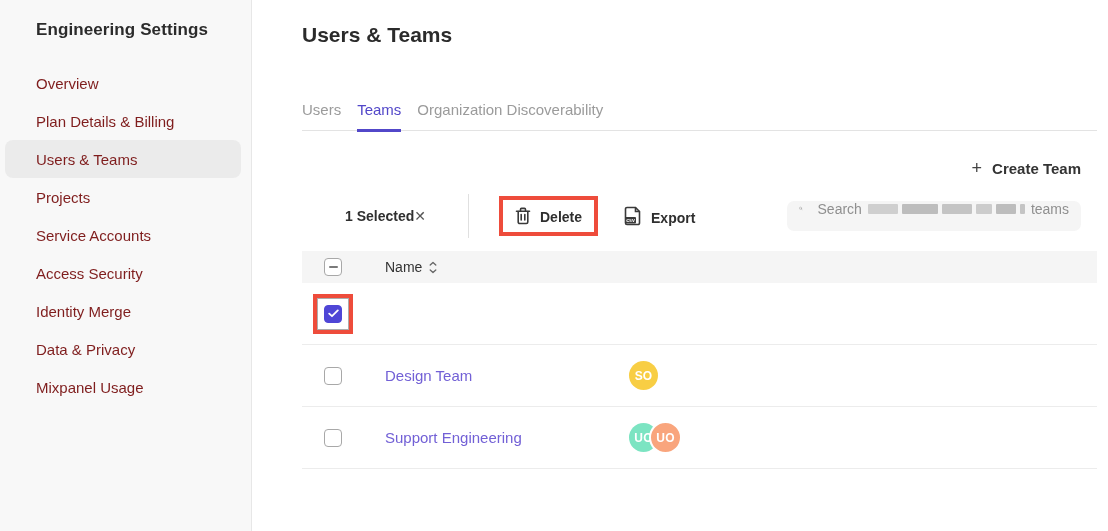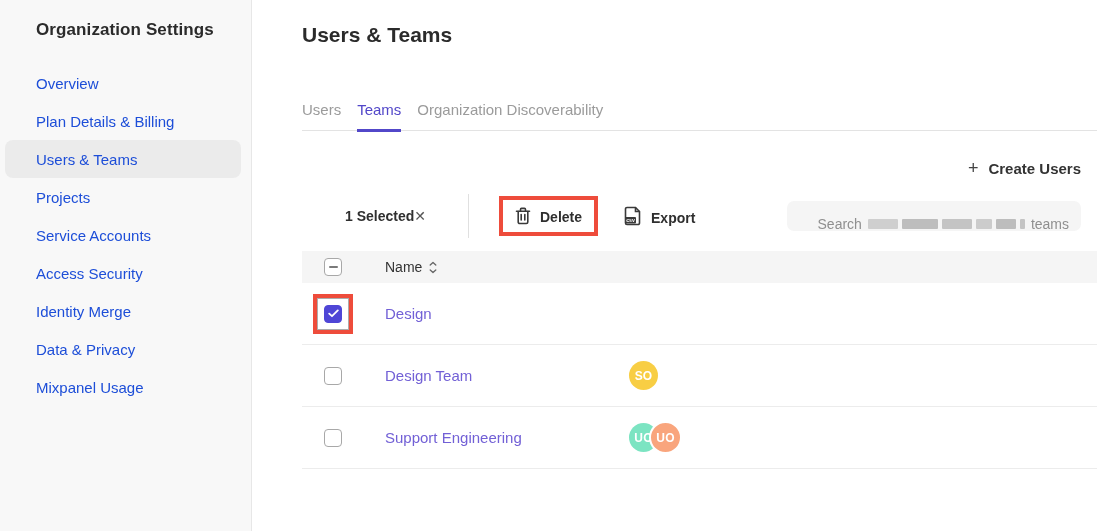--- a/index.html
+++ b/index.html
@@ -4,21 +4,21 @@
 <style>
   * { margin:0; padding:0; box-sizing:border-box; }
   html,body { width:1108px; height:531px; overflow:hidden; background:#fff;
     font-family:"Liberation Sans", sans-serif; color:#2f2f2f; }
   .app { display:flex; width:1108px; height:531px; }
 
   
   .sidebar { width:252px; height:531px; background:#f8f8f8; border-right:1px solid #e7e7e7; flex:none; }
   .sidebar-title { font-size:17px; font-weight:bold; color:#2b2b2b; padding:20px 0 0 36px; letter-spacing:.1px; }
   .nav { margin-top:24px; }
-  .nav-item { height:38px; display:flex; align-items:center; padding-left:31px; font-size:15px; color:#1d4ed8; cursor:pointer; margin:0 10px 0 5px; border-radius:8px; }
+  .nav-item { height:38px; display:flex; align-items:center; padding-left:31px; font-size:15px; color:#7f1d1d; cursor:pointer; margin:0 10px 0 5px; border-radius:8px; }
   .nav-item.selected { background:#ebebeb; }
 
   
   .main { flex:1; padding:0 11px 0 50px; position:relative; }
   .page-title { font-size:21px; font-weight:bold; color:#2b2b2b; padding-top:22px; line-height:26px; }
 
   .tabs { display:flex; gap:16px; margin-top:45px; border-bottom:1px solid #e3e3e3; height:38px; }
   .tab { font-size:15px; color:#9b9b9b; padding:8px 0; cursor:pointer; border-bottom:3px solid transparent; margin-bottom:-2px; }
   .tab.active { color:#5247c9; border-bottom-color:#5247c9; }
 
@@ -29,21 +29,21 @@
   .toolbar { display:flex; align-items:center; margin-top:16px; height:42px; }
   .sel-group { display:flex; align-items:center; margin-left:43px; font-size:14px; font-weight:600; color:#2f2f2f; }
   .close-x { color:#555; font-size:14px; font-weight:normal; cursor:pointer; }
   .v-divider { width:1px; height:44px; background:#e0e0e0; margin:0 0 0 42px; }
   .annotation { border:4px solid #ee4c3b; box-shadow:inset 0 0 0 1px rgba(70,70,70,.45); display:inline-flex; align-items:center; }
   .delete-wrap { margin-left:30px; }
   .tool-btn { display:flex; align-items:flex-end; gap:9px; font-size:14px; font-weight:600; color:#2f2f2f; cursor:pointer; background:#fff; padding:7px 12px; }
   .export-btn { margin-left:26px; padding:7px 0; }
   .icon-svg { display:block; }
 
-  .search-box { margin-left:auto; margin-right:16px; width:294px; height:30px; background:#f5f5f5; border-radius:7px; display:flex; align-items:flex-end; padding:0 12px; gap:15px;flex-direction:column; }
+  .search-box { margin-left:auto; margin-right:16px; width:294px; height:30px; background:#f5f5f5; border-radius:7px; display:flex; align-items:flex-start; padding:0 12px; gap:15px; }
   .search-ph { font-size:14px; color:#8f8f8f; display:flex; align-items:center; gap:6px; white-space:nowrap; }
   .redact { display:inline-flex; gap:4px; align-items:center; }
   .redact i { display:inline-block; height:10px; background:#c7c7c7; border-radius:1px; }
   .redact i:nth-child(1){width:30px;background:#cfcfcf;}
   .redact i:nth-child(2){width:36px;background:#bdbdbd;}
   .redact i:nth-child(3){width:30px;background:#c4c4c4;}
   .redact i:nth-child(4){width:16px;background:#cccccc;}
   .redact i:nth-child(5){width:20px;background:#bdbdbd;}
   .redact i:nth-child(6){width:5px;background:#c4c4c4;}
 
@@ -64,21 +64,21 @@
 
   .avatar { width:29px; height:29px; border-radius:50%; color:#fff; font-size:12px; font-weight:bold; display:inline-flex; align-items:center; justify-content:center; letter-spacing:.2px; cursor:pointer; }
   .avatar + .avatar { margin-left:-9px; border:2px solid #fff; width:33px; height:33px; }
 </style>
 </head>
 <body>
 
 <div class="app">
 
   <div class="sidebar">
-    <div class="sidebar-title">Organization Settings</div>
+    <div class="sidebar-title">Engineering Settings</div>
     <div class="nav">
       <div class="nav-item">Overview</div>
       <div class="nav-item">Plan Details &amp; Billing</div>
       <div class="nav-item selected">Users &amp; Teams</div>
       <div class="nav-item">Projects</div>
       <div class="nav-item">Service Accounts</div>
       <div class="nav-item">Access Security</div>
       <div class="nav-item">Identity Merge</div>
       <div class="nav-item">Data &amp; Privacy</div>
       <div class="nav-item">Mixpanel Usage</div>
@@ -90,21 +90,21 @@
 
     <div class="tabs">
       <div class="tab">Users</div>
       <div class="tab active">Teams</div>
       <div class="tab">Organization Discoverability</div>
     </div>
 
     <div class="create-row">
       <div class="create-btn">
         <span class="plus">+</span>
-        <span>Create Users</span>
+        <span>Create Team</span>
       </div>
     </div>
 
     <div class="toolbar">
       <div class="sel-group">
         <span>1 Selected</span>
         <span class="close-x">✕</span>
       </div>
       <div class="v-divider"></div>
 
@@ -171,23 +171,20 @@
       <div class="t-row">
         <div class="col-check">
           <span class="annotation cb-annotation">
             <span class="checkbox checked">
               <svg width="11" height="9" viewBox="0 0 11 9" fill="none" stroke="#fff" stroke-width="1.8" stroke-linecap="round" stroke-linejoin="round">
                 <path d="M1.2 4.6 L4 7.2 L9.8 1.4"></path>
               </svg>
             </span>
           </span>
         </div>
-        <div class="col-name">
-          <a class="team-link">Design</a>
-        </div>
         <div class="col-avatars"></div>
       </div>
 
       <div class="t-row">
         <div class="col-check">
           <span class="checkbox"></span>
         </div>
         <div class="col-name">
           <a class="team-link">Design Team</a>
         </div>

